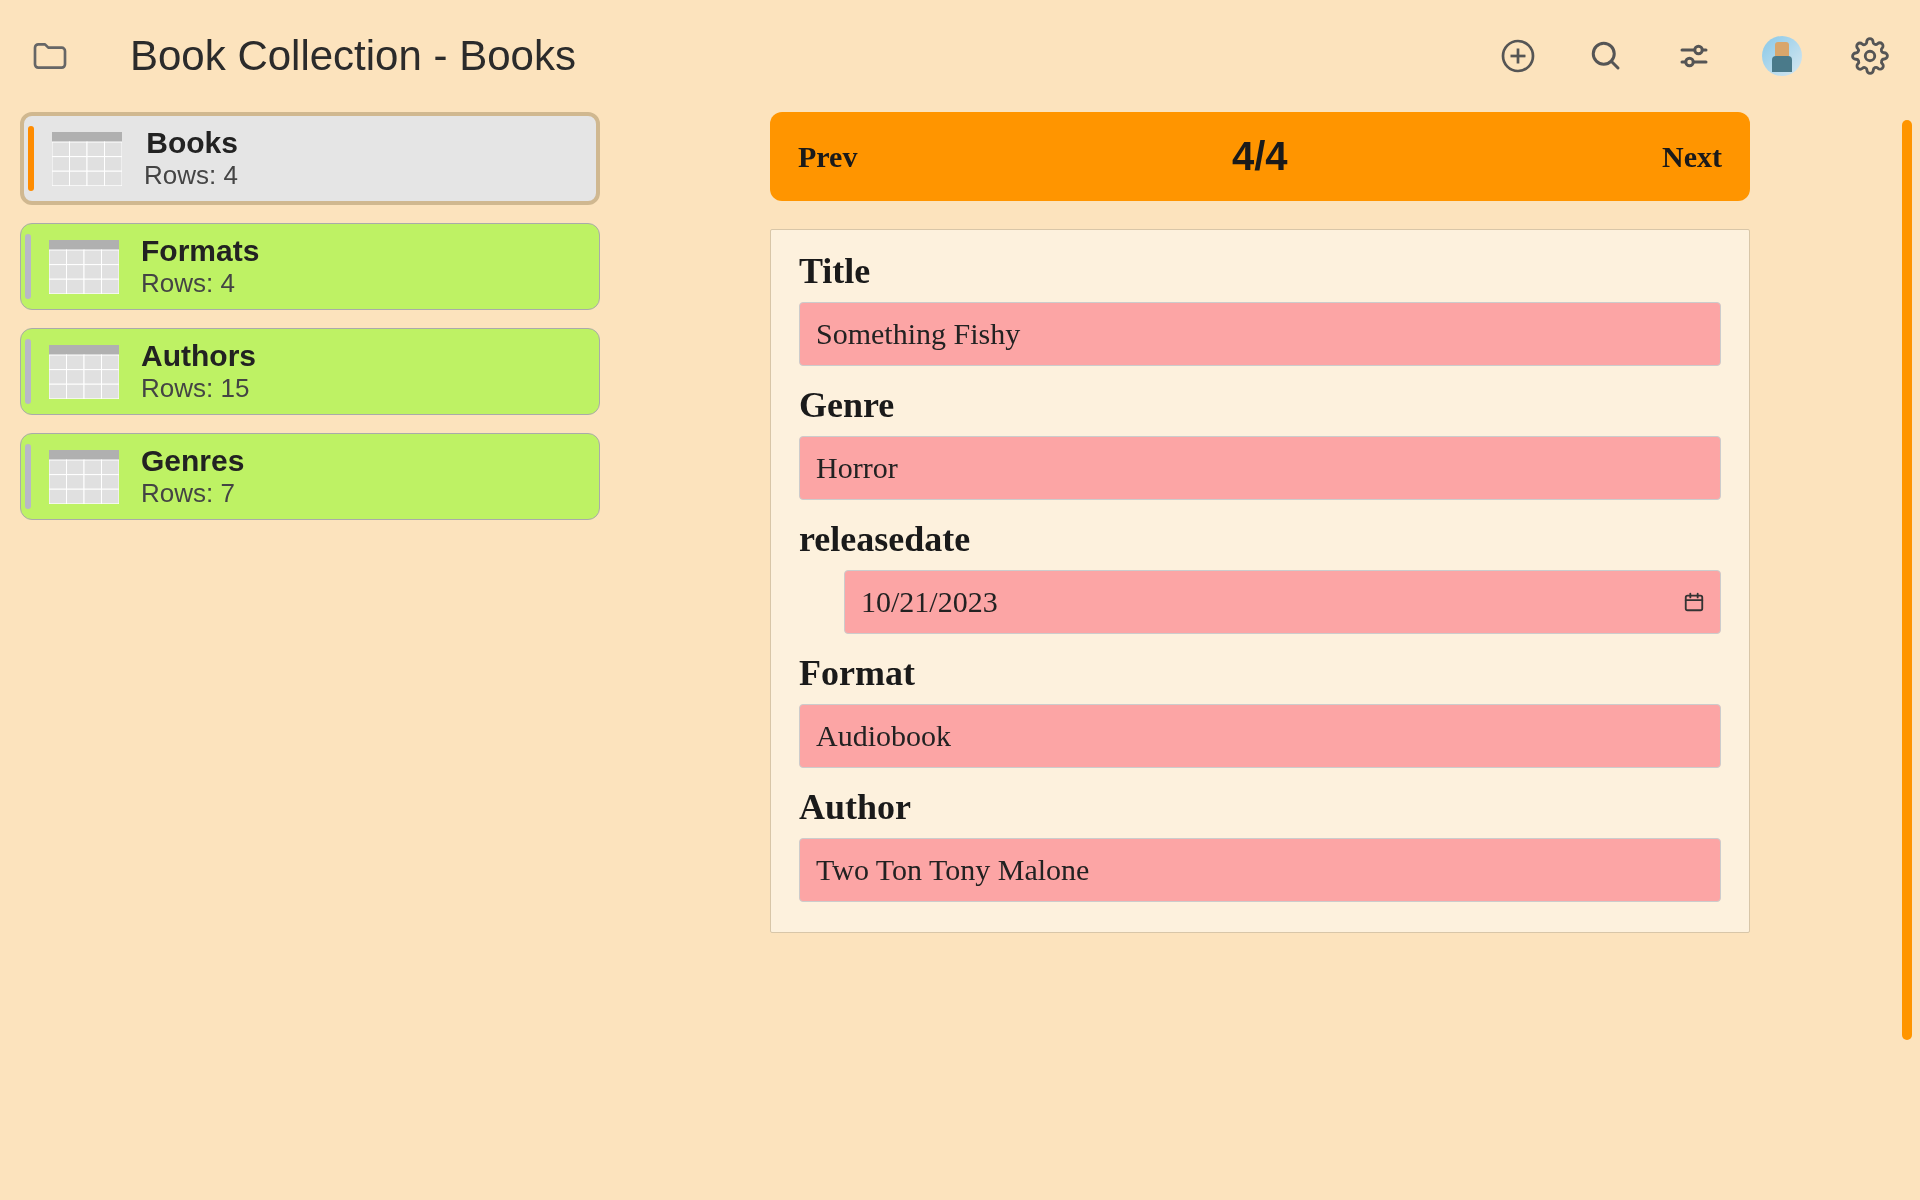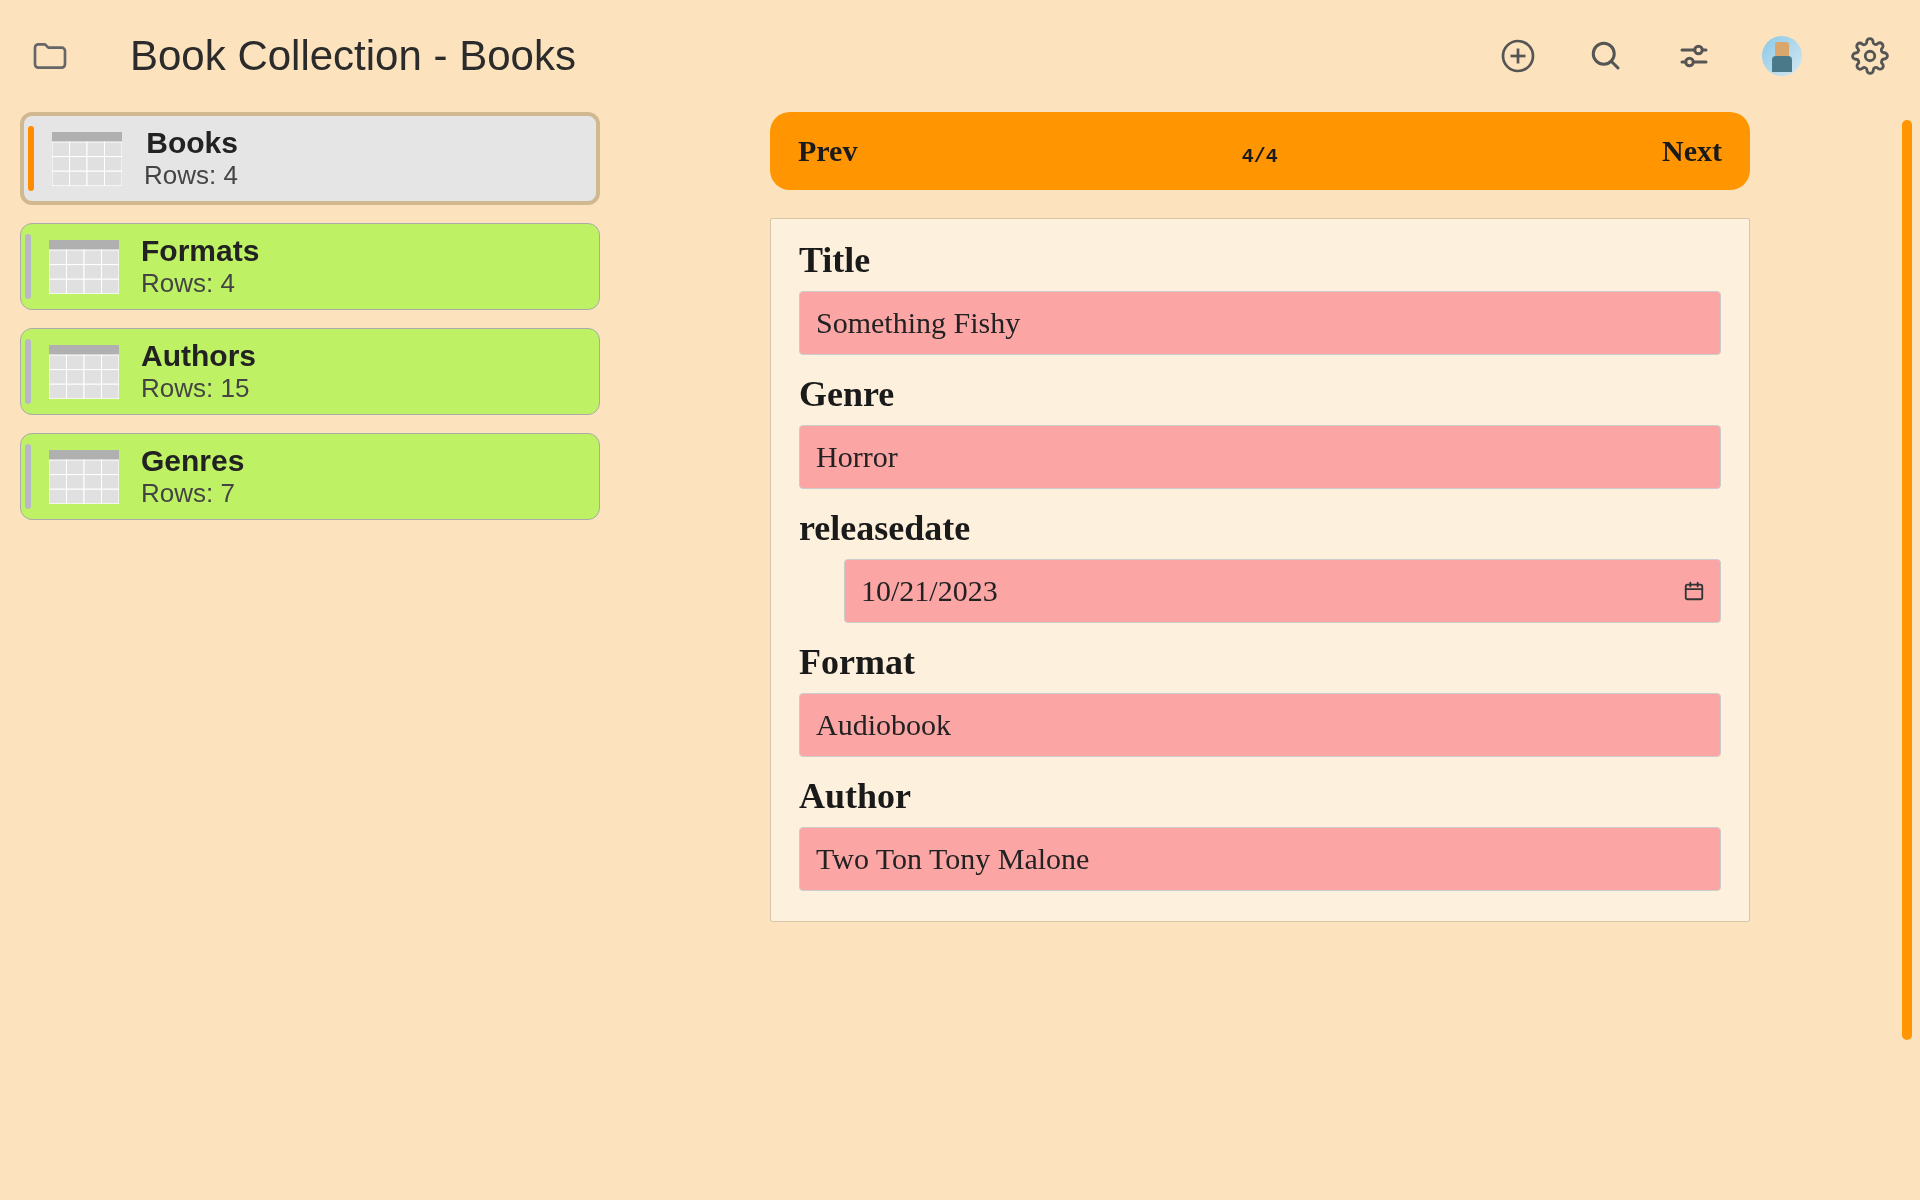--- a/index.html
+++ b/index.html
@@ -137,39 +137,39 @@
     .table-rows { font-size: 26px; color: #444; }
 
     
     .content {
       width: 980px;
       display: flex;
       flex-direction: column;
     }
     .pager {
       background: #ff9500;
-      border-radius: 20px;
+      border-radius: 12px;
       padding: 22px 28px;
       display: flex;
-      align-items: flex-end;
+      align-items: center;
       justify-content: space-between;
       margin-bottom: 28px;
     }
     .pager-btn {
       font-size: 30px;
       font-weight: 700;
       color: #1a1a1a;
       cursor: pointer;
       font-family: Georgia, serif;
     }
     .pager-pos {
-      font-size: 20px;
+      font-size: 40px;
       font-weight: 700;
       color: #1a1a1a;
-      font-family: Liberation Mono, monospace;
+      font-family: Liberation Sans, sans-serif;
     }
 
     .form {
       background: #fdf1dd;
       border: 1px solid #d8c6a8;
       border-radius: 2px;
       padding: 20px 28px 30px;
       display: flex;
       flex-direction: column;
       gap: 18px;

